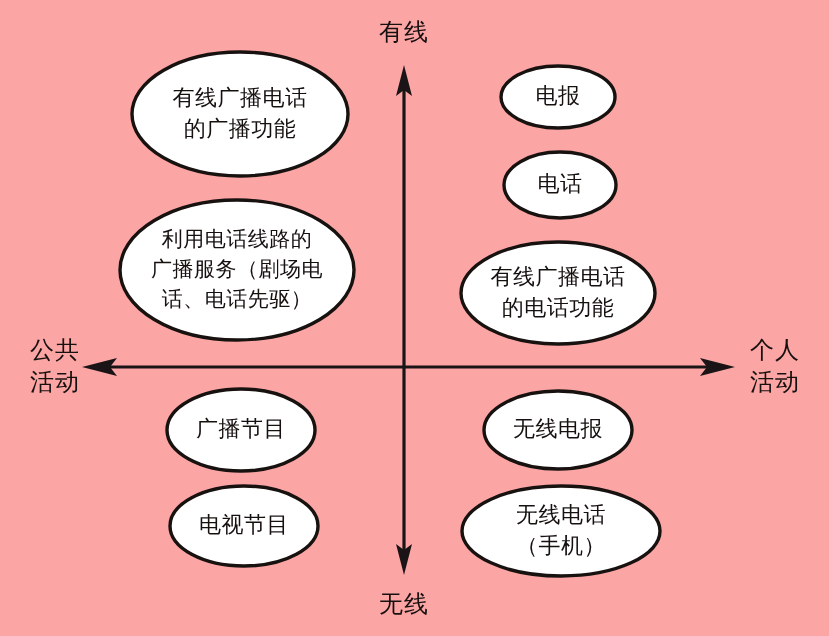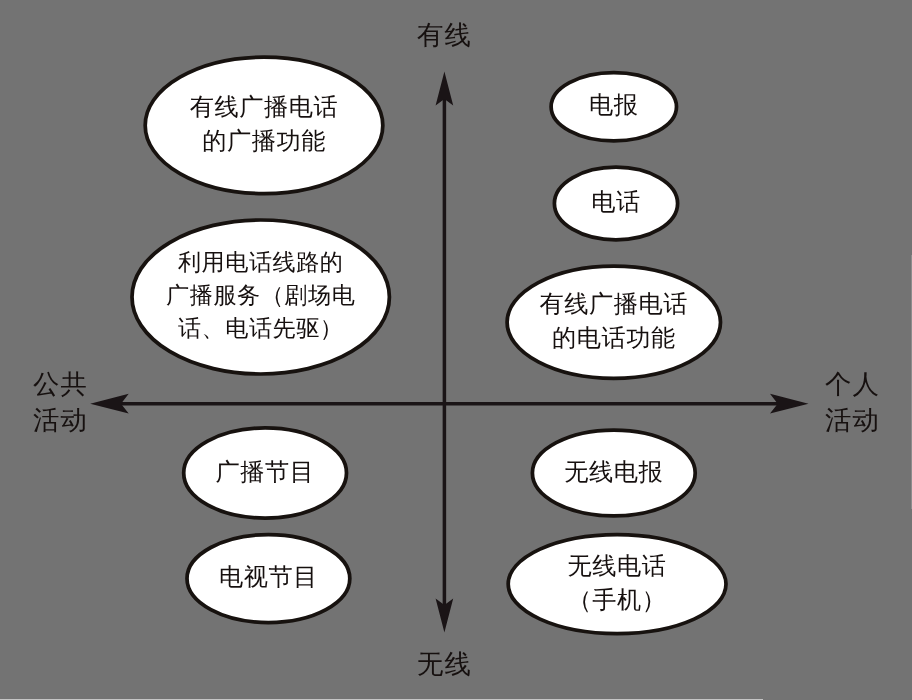--- a/index.html
+++ b/index.html
@@ -8,21 +8,21 @@
     padding: 0;
     background: #ffffff;
   }
   body {
     font-family: "DejaVu Sans", "Liberation Sans", sans-serif;
   }
   #stage {
     position: relative;
     width: 829px;
     height: 636px;
-    background: #737373;
+    background: #fca5a5;
     overflow: hidden;
   }
   svg.diagram {
     position: absolute;
     left: 0;
     top: 0;
     width: 829px;
     height: 636px;
   }
   .axis-line {

